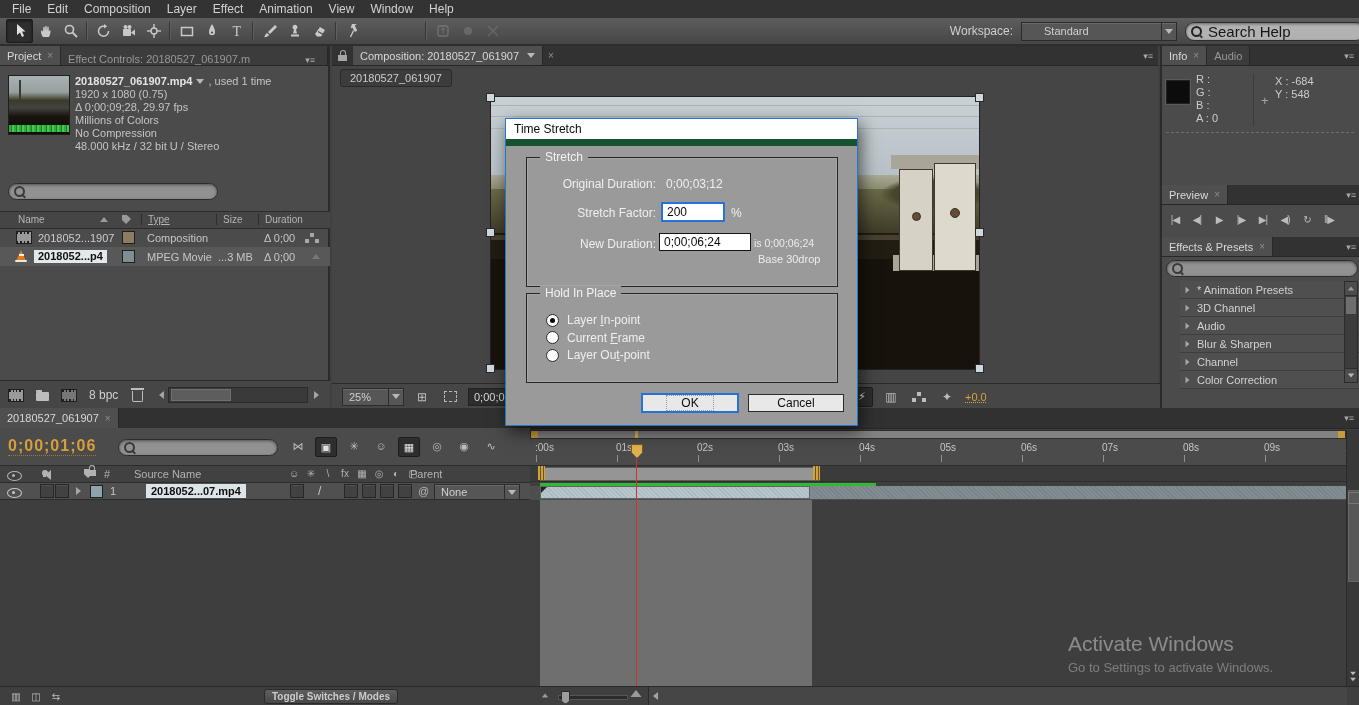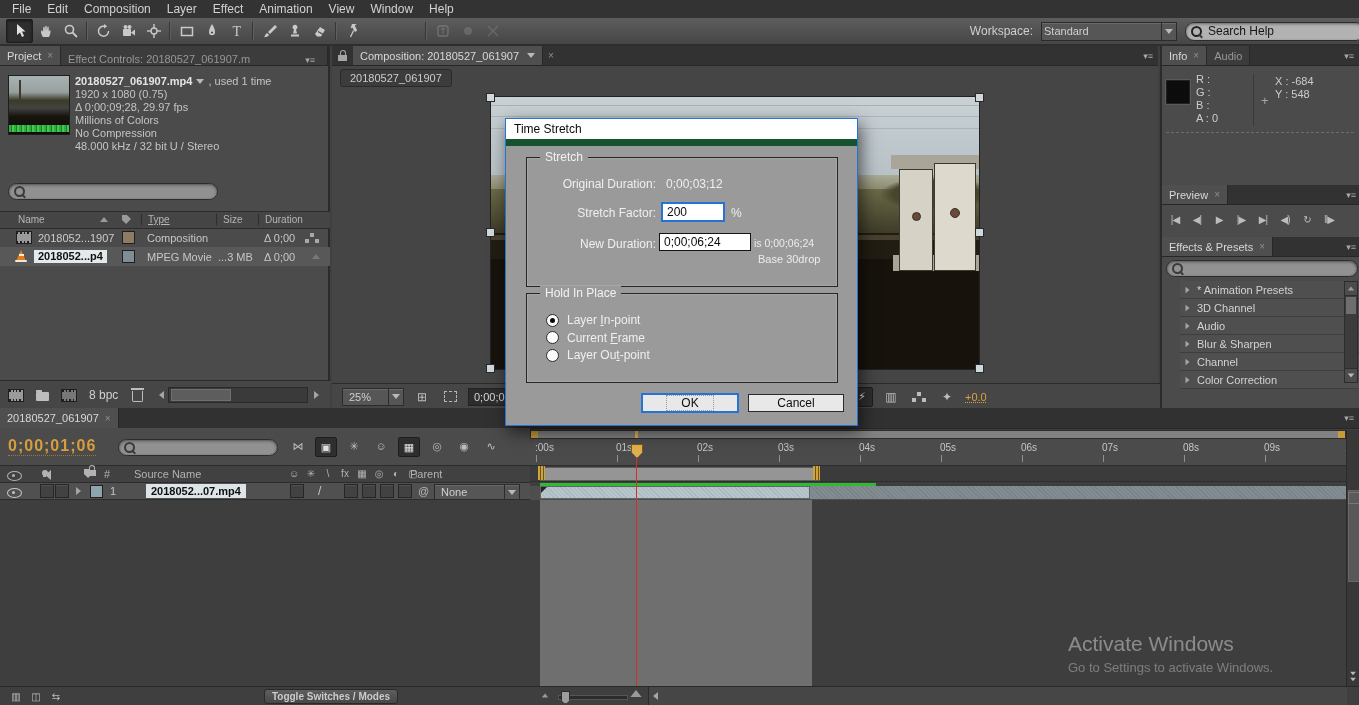--- a/index.html
+++ b/index.html
@@ -182,29 +182,29 @@
           <circle cx="8" cy="8" r="4" fill="#8a8a8a"></circle>
         </svg>
       </div>
     <div class="toolbtn" style="opacity:.4;">
       <svg width="16" height="16" viewBox="0 0 16 16">
           <path d="M3 3 L8 8 L3 13 M13 3 L8 8 L13 13" stroke="#8a8a8a" fill="none" stroke-width="1.4"></path>
         </svg>
       </div>
     <div style="margin-left:auto;display:flex;align-items:center;gap:8px;">
       <span style="color:#cfcfcf;font-size:12px;">Workspace:</span>
-      <div class="dd" style="width:132px;height:17px;padding-left:2px;font-size:11px;">
+      <div class="dd" style="width:132px;height:17px;padding-left:22px;font-size:11px;">
         <span>Standard</span>
         <span class="arr">
             <span class="tri-d"></span>
           </span>
       </div>
       <div class="sbox" style="width:168px;height:17px;background:#b2b2b2;border-radius:9px;gap:6px;">
         <span class="mag" style="border-color:#222;"></span>
-        <span style="color:#161616;font-size:12px;">Search Help</span>
+        <span style="color:#161616;font-size:15px;">Search Help</span>
       </div>
     </div>
   </div>
 
   <div class="abs" style="left:0;top:44px;width:1359px;height:2px;background:#2e2e2e;"></div>
 
   <div class="abs" style="left:0;top:46px;width:330px;height:362px;background:#4b4b4b;border-right:2px solid #2b2b2b;box-sizing:border-box;">
     <div class="tabbar" style="height:19px;">
       <div class="tab active">
         <span>Project</span>

